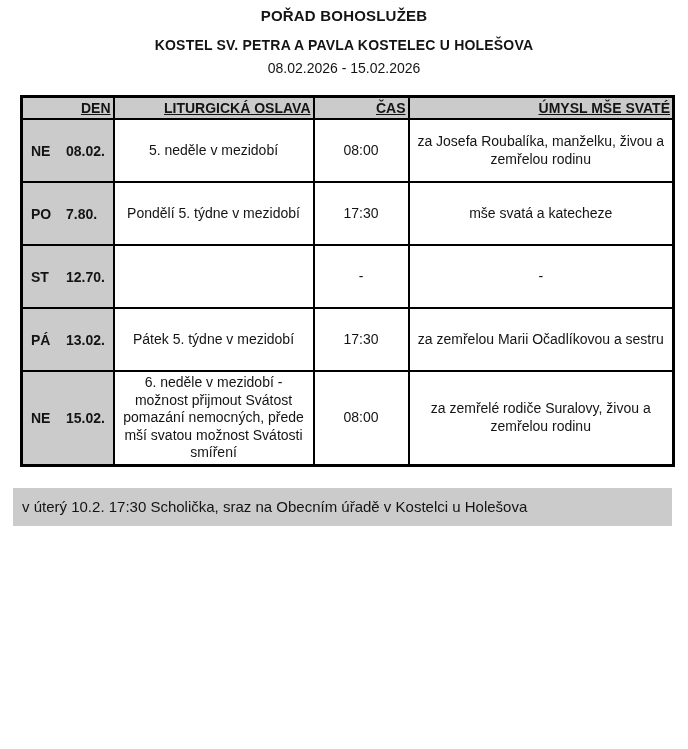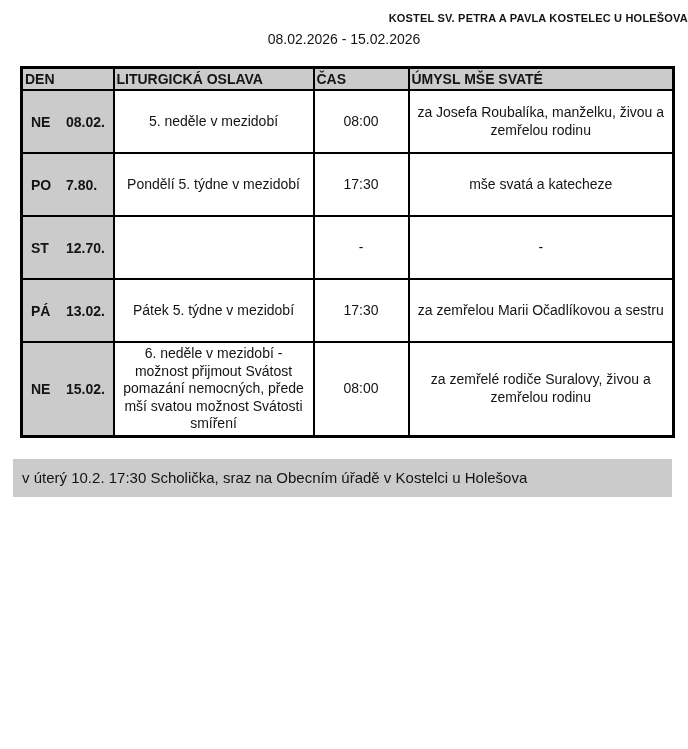--- a/index.html
+++ b/index.html
@@ -10,21 +10,21 @@
   html,body{margin:0;padding:0;}
   body{
     width:688px;height:749px;
     background:#ffffff;
     color:var(--text);
     font-family:"Liberation Sans","DejaVu Sans",sans-serif;
     overflow:hidden;
   }
   .titles{text-align:center;padding-top:7px;}
   .title-line1{font-weight:bold;font-size:15px;letter-spacing:.2px;}
-  .title-line2{font-weight:bold;font-size:11px;margin-top:5px;letter-spacing:.2px;text-align:right;}
+  .title-line2{font-weight:bold;font-size:14px;margin-top:13px;letter-spacing:.2px;}
   .title-line3{font-size:14px;margin-top:7px;}
 
   table.schedule{
     border-collapse:collapse;
     table-layout:fixed;
     margin:19px 0 0 20px;
     width:652px;
     border:3px solid var(--border);
   }
   col.c-day{width:92px;}
@@ -36,21 +36,22 @@
     border:2px solid var(--border);
     padding:2px 8px;
     font-size:14px;
     overflow:hidden;
   }
   thead th{
     background:var(--shade);
     font-weight:bold;
     height:18px;
     padding:1px 2px;
-    text-align:left;
+    text-align:right;
+    text-decoration:underline;
   }
   tbody tr{height:63px;}
   tbody tr:last-child{height:88px;}
 
   td.day-cell{
     background:var(--shade);
     font-weight:bold;
     text-align:left;
     white-space:nowrap;
   }
@@ -73,20 +74,21 @@
     display:flex;
     align-items:center;
     padding-left:9px;
     font-size:15px;
   }
 </style>
 </head>
 <body>
 
 <div class="titles">
+  <div class="title-line1">POŘAD BOHOSLUŽEB</div>
   <div class="title-line2">KOSTEL SV. PETRA A PAVLA KOSTELEC U HOLEŠOVA</div>
   <div class="title-line3">08.02.2026 - 15.02.2026</div>
 </div>
 
 <table class="schedule">
   <colgroup>
     <col class="c-day">
       <col class="c-celebration">
       <col class="c-time">
       <col class="c-intention">

